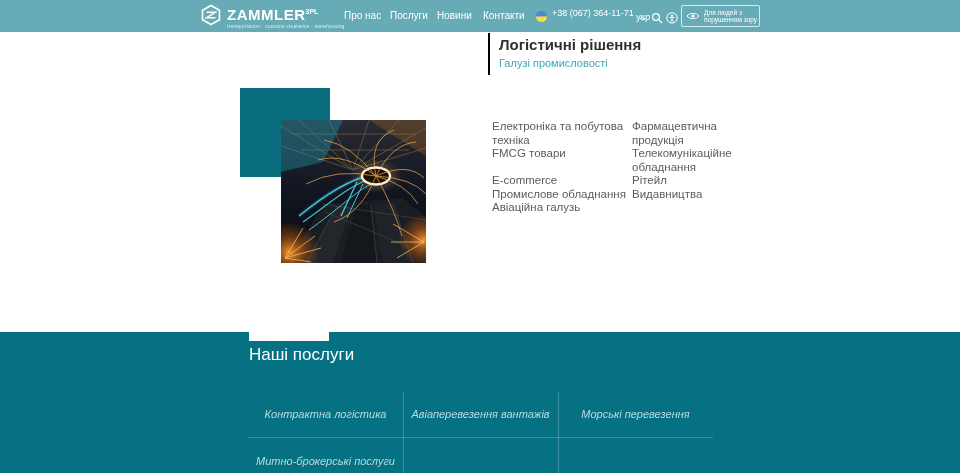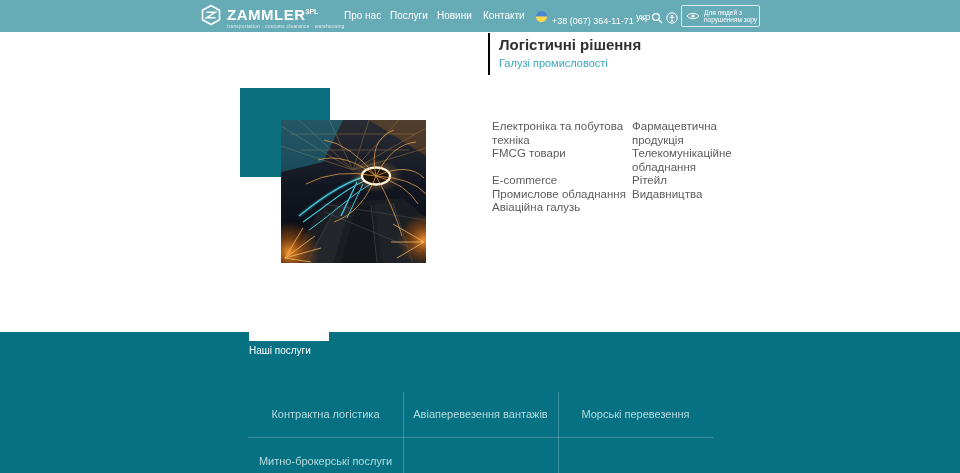--- a/index.html
+++ b/index.html
@@ -13,21 +13,21 @@
   [data-interactable="true"]{cursor:pointer;}
 
   
   #header{position:absolute;left:0;top:0;width:960px;height:32px;background:var(--header-bg);}
   .logo{position:absolute;left:200px;top:4px;display:flex;align-items:flex-start;gap:5px;color:#fff;}
   .logo-text{display:flex;flex-direction:column;}
   .logo-name{font-size:15px;font-weight:bold;letter-spacing:.5px;line-height:15px;white-space:nowrap;}
   .logo-name sup{font-size:7px;font-weight:bold;letter-spacing:0;}
   .logo-tagline{font-size:4.5px;letter-spacing:.4px;opacity:.85;margin-top:2px;white-space:nowrap;}
   .nav-item{position:absolute;top:10px;font-size:10px;color:#fff;white-space:nowrap;}
-  .phone-group{position:absolute;left:536px;top:8px;display:flex;align-items:flex-end;gap:5px;color:#fff;}
+  .phone-group{position:absolute;left:536px;top:8px;display:flex;align-items:flex-start;gap:5px;color:#fff;}
   .phone-num{font-size:9px;white-space:nowrap;}
   .lang{position:absolute;left:636px;top:11px;font-size:9.5px;color:#fff;}
   .hicon{position:absolute;top:10px;width:12px;height:12px;}
   .vision-btn{position:absolute;left:681px;top:5px;width:79px;height:22px;border:1px solid rgba(255,255,255,.75);
       border-radius:2px;display:flex;align-items:center;gap:4px;padding:0 4px;box-sizing:border-box;color:#fff;}
   .vision-text{font-size:6.5px;line-height:7.5px;white-space:nowrap;}
 
   
   .heading-block{position:absolute;left:488px;top:33px;border-left:2px solid #000000;padding:3px 0 4px 9px;}
   .page-title{font-size:15px;font-weight:bold;color:var(--text-dark);line-height:17px;white-space:nowrap;}
@@ -35,24 +35,24 @@
   .teal-square{position:absolute;left:240px;top:88px;width:90px;height:89px;background:var(--square);}
   .photo{position:absolute;left:281px;top:120px;width:145px;height:143px;overflow:hidden;background:#0a0c10;}
   .industries{position:absolute;left:492px;top:120px;display:grid;
       grid-template-columns:140px 125px;grid-template-rows:repeat(5,auto);grid-auto-flow:column;
       }
   .ind-link{font-size:11.5px;line-height:13.5px;color:var(--text-grey);text-decoration:none;display:block;}
 
   
   #band{position:absolute;left:0;top:332px;width:960px;height:141px;background:var(--band-bg);}
   .notch{position:absolute;left:249px;top:300px;width:80px;height:41px;background:#fff;}
-  .band-title{position:absolute;left:249px;top:345px;font-size:10px;color:#fff;}
+  .band-title{position:absolute;left:249px;top:345px;font-size:17px;color:#fff;}
   .svc-grid{position:absolute;left:248px;top:390px;width:465px;display:grid;
       grid-template-columns:repeat(3,155px);grid-auto-rows:47px;}
-  .svc-cell{display:flex;align-items:center;justify-content:center;}
+  .svc-cell{display:flex;align-items:center;justify-content:center;font-style:italic;}
   .svc-link{font-size:11px;color:var(--band-link);text-decoration:none;white-space:nowrap;}
   .vdiv{position:absolute;top:392px;width:1px;height:81px;background:var(--divider);}
   .hdiv{position:absolute;left:248px;top:437px;width:465px;height:1px;background:var(--divider);}
 </style>
 </head>
 <body>
 
 <div id="stage" data-interactable="false">
 
   <div id="header" data-interactable="false">

